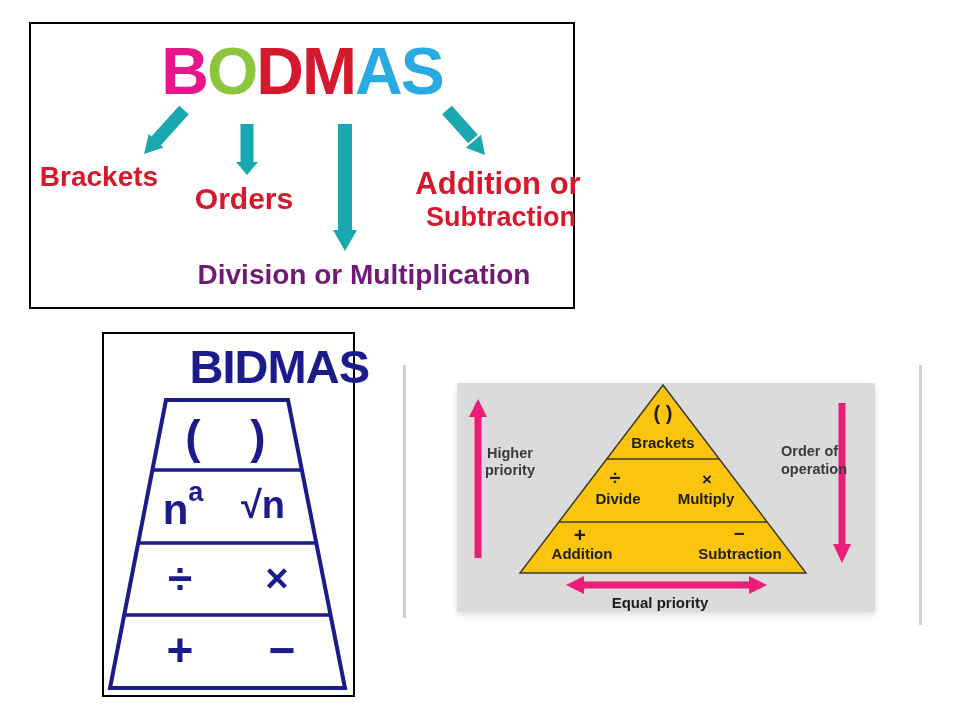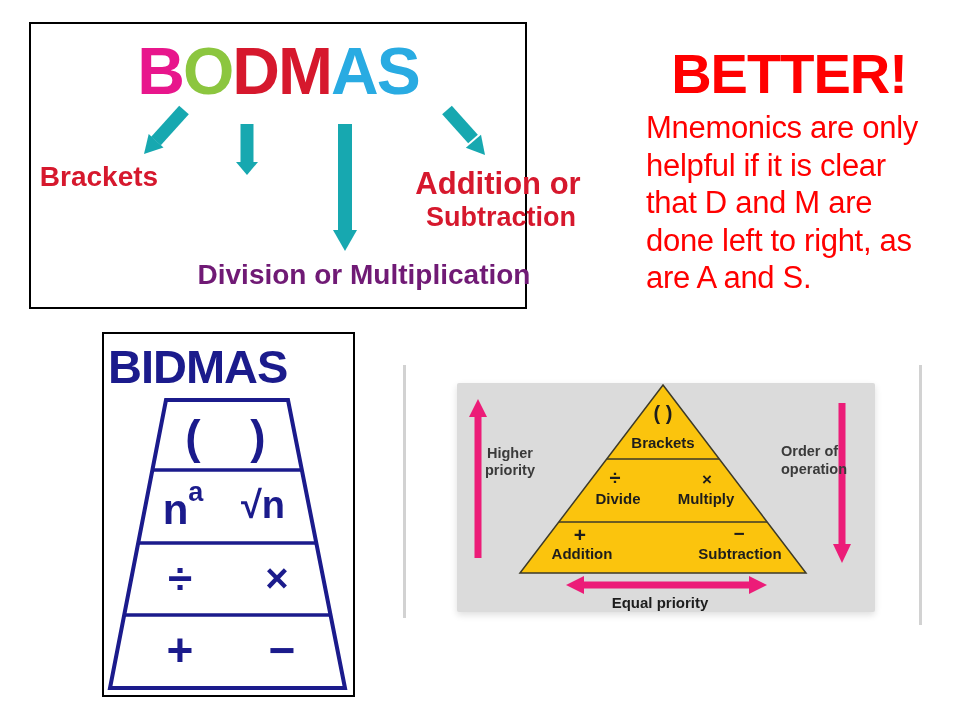--- a/index.html
+++ b/index.html
@@ -4,21 +4,21 @@
 <style>
   * { margin:0; padding:0; box-sizing:border-box; }
   html,body { background:#fff; }
   .slide {
     position:relative; width:960px; height:720px; background:#ffffff;
     font-family:"Liberation Sans", sans-serif; overflow:hidden;
   }
 
   
   .bodmas-panel {
-    position:absolute; left:29px; top:22px; width:498px; height:287px;
+    position:absolute; left:29px; top:22px; width:546px; height:287px;
     background:#ffffff; border:2px solid #000;
   }
   .bodmas-title {
     position:absolute; top:14px; left:0; width:100%; text-align:center;
     font-size:66px; font-weight:800; letter-spacing:-2px; line-height:1;
   }
   .bodmas-arrows { position:absolute; left:0; top:0; width:562px; height:283px; }
   .blabel {
     position:absolute; transform:translate(-50%,-50%);
     font-weight:600; white-space:nowrap; text-align:center;
@@ -36,21 +36,21 @@
     margin-top:5px; padding-left:24px;
     font-size:31px; line-height:37.5px; letter-spacing:-0.3px; font-weight:500;
   }
 
   
   .bidmas-panel {
     position:absolute; left:102px; top:332px; width:253px; height:365px;
     background:#fff; border:2px solid #000;
   }
   .bidmas-title {
-    position:absolute; top:5px; left:4px; width:100%; text-align:left;
+    position:absolute; top:5px; left:16px; width:100%; text-align:right;
     font-size:47px; font-weight:800; letter-spacing:-1px;
   }
   .bidmas-svg { position:absolute; left:0; top:0; width:249px; height:361px; }
   .bidmas-svg text { fill:var(--acc); font-weight:700; }
   .trapez { fill:#ffffff; stroke:var(--acc); stroke-width:4; }
   .trapez-div { stroke:var(--acc); stroke-width:3.5; }
 
   
   .pyramid-panel { position:absolute; left:395px; top:360px; width:540px; height:280px; }
   .vline { position:absolute; width:3px; background:#d2d2d2; }
@@ -91,35 +91,26 @@
         <line class="sAcc" x1="314" y1="100" x2="314" y2="206" stroke-width="14"></line>
         <polygon class="fAcc" points="314,227 302,206 326,206"></polygon>
       </g>
       <g>
         <line class="sAcc" x1="416" y1="86" x2="442" y2="115" stroke-width="13"></line>
         <polygon class="fAcc" points="454,131 434.8,123.7 450,110.7"></polygon>
       </g>
     </svg>
 
     <div class="blabel" style="left: 68px; top: 153px; font-size: 28px; color: rgb(214, 24, 45);">Brackets</div>
+    <div class="blabel" style="left: 213px; top: 175px; font-size: 30px; color: rgb(214, 24, 45);">Orders</div>
     <div class="blabel" style="left: 467px; top: 160px; font-size: 31px; color: rgb(214, 24, 45);">Addition or</div>
     <div class="blabel" style="left: 470px; top: 193px; font-size: 27px; color: rgb(214, 24, 45);">Subtraction</div>
     <div class="blabel" style="left: 333px; top: 251px; font-size: 28px; color: #701a75;">Division or Multiplication</div>
   </section>
 
-  <section class="better-panel" style="color: rgb(255, 0, 0);">
-    <div class="better-title">BETTER!</div>
-    <div class="better-body">
-      <span>Mnemonics are only</span><br>
-      <span>helpful if it is clear</span><br>
-      <span>that D and M are</span><br>
-      <span>done left to right, as</span><br>
-      <span>are A and S.</span>
-    </div>
-  </section>
 
   <section class="bidmas-panel">
     <div class="bidmas-title" style="color: rgb(27, 27, 140);">BIDMAS</div>
 
     <svg class="bidmas-svg" viewBox="0 0 249 361" style="--acc: #1B1B8C;">
       <polygon class="trapez" points="62,66 184,66 241,354 6,354"></polygon>
       <line class="trapez-div" x1="48" y1="136" x2="198" y2="136"></line>
       <line class="trapez-div" x1="34" y1="209" x2="213" y2="209"></line>
       <line class="trapez-div" x1="20" y1="281" x2="227" y2="281"></line>
 

